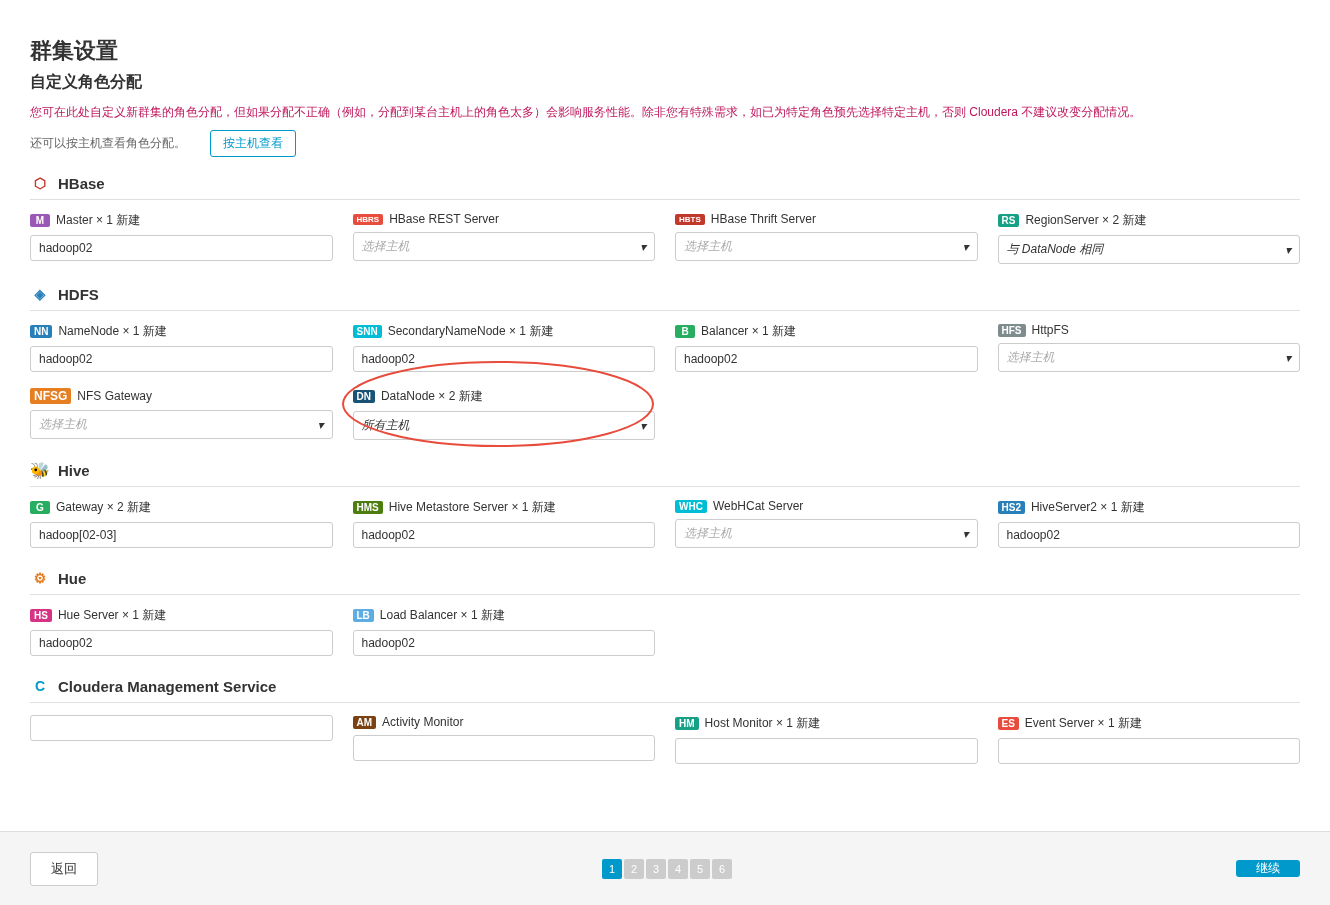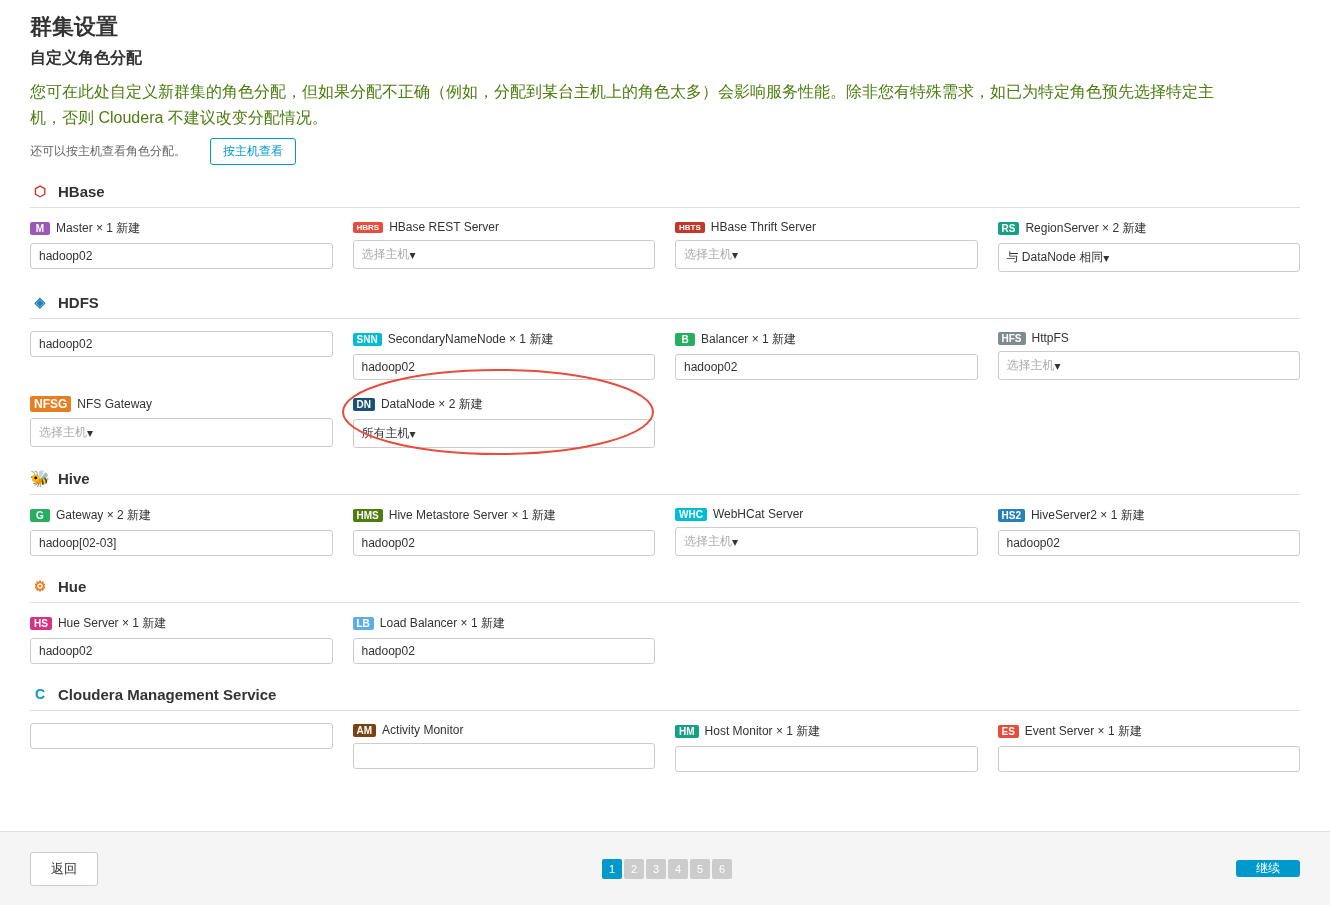--- a/index.html
+++ b/index.html
@@ -1,20 +1,20 @@
 <!DOCTYPE html>
 <html><head>
   <meta charset="utf-8">
   <style>
     * { box-sizing: border-box; margin: 0; padding: 0; }
     body { font-family: Arial, "Microsoft YaHei", sans-serif; font-size: 13px; background: #f5f5f5; color: #333; }
-    .page-wrapper { background: #fff; min-height: 905px; padding: 12px 30px 80px 30px; position: relative; }
+    .page-wrapper { background: #fff; min-height: 905px; padding: 36px 30px 80px 30px; position: relative; }
     h1.page-title { font-size: 22px; font-weight: bold; color: #333; margin-bottom: 6px; }
     h2.page-subtitle { font-size: 16px; font-weight: bold; color: #333; margin-bottom: 10px; }
-    .description { font-size: 16px; color: #4d7c0f; line-height: 1.6; margin-bottom: 8px; max-width: 1200px; }
+    .description { font-size: 12px; color: #be185d; line-height: 1.6; margin-bottom: 8px; max-width: 1200px; }
     .view-by-host { font-size: 12px; color: #666; margin-bottom: 16px; display: flex; align-items: center; gap: 24px; }
     .btn-view-host { background: #fff; border: 1px solid #0099cc; color: #0099cc; padding: 4px 12px; border-radius: 3px; cursor: pointer; font-size: 12px; }
 
     .section { margin-bottom: 20px; }
     .section-header { display: flex; align-items: center; gap: 8px; font-size: 15px; font-weight: bold; color: #333; margin-bottom: 12px; border-bottom: 1px solid #e0e0e0; padding-bottom: 6px; }
     .section-icon { width: 20px; height: 20px; display: inline-flex; align-items: center; justify-content: center; }
 
     .roles-grid { display: grid; grid-template-columns: repeat(4, 1fr); gap: 16px 20px; }
     .role-item { display: flex; flex-direction: column; gap: 4px; }
     .role-label { display: flex; align-items: center; gap: 6px; font-size: 12px; color: #333; margin-bottom: 2px; }
@@ -29,21 +29,21 @@
     .badge-cyan { background: #00bcd4; }
     .badge-gray { background: #7f8c8d; }
     .badge-darkblue { background: #1a5276; }
     .badge-olive { background: #4d7c0f; }
     .badge-pink { background: #d63384; }
     .badge-lightblue { background: #5dade2; }
     .badge-navy { background: #154360; }
     .badge-brown { background: #784212; }
 
     .role-input { width: 100%; border: 1px solid #ccc; border-radius: 3px; padding: 5px 8px; font-size: 12px; color: #333; background: #fff; }
-    .role-select { width: 100%; border: 1px solid #ccc; border-radius: 3px; padding: 5px 8px; font-size: 12px; color: #333; background: #fff; display: flex; align-items: center; cursor: pointer; }
+    .role-select { width: 100%; border: 1px solid #ccc; border-radius: 3px; padding: 5px 8px; font-size: 12px; color: #333; background: #fff; display: flex; align-items: center; justify-content: space-between; cursor: pointer; font-style: italic; }
 
     
     .datanode-circle { position: relative; }
 
     
     .bottom-bar {
       position: fixed;
       bottom: 0;
       left: 0;
       right: 0;
@@ -138,20 +138,24 @@
   </div>
 
   <div class="section">
     <div class="section-header">
       <span class="section-icon hdfs-icon">◈</span>
       <span>HDFS</span>
     </div>
     <div class="roles-grid">
 
       <div class="role-item">
+        <div class="role-label">
+          <span class="role-badge badge-blue">NN</span>
+          <span>NameNode × 1 新建</span>
+        </div>
         <input class="role-input" value="hadoop02" readonly="" style="">
       </div>
 
       <div class="role-item">
         <div class="role-label">
           <span class="role-badge badge-cyan">SNN</span>
           <span>SecondaryNameNode × 1 新建</span>
         </div>
         <input class="role-input" value="hadoop02" readonly="" style="">
       </div>

